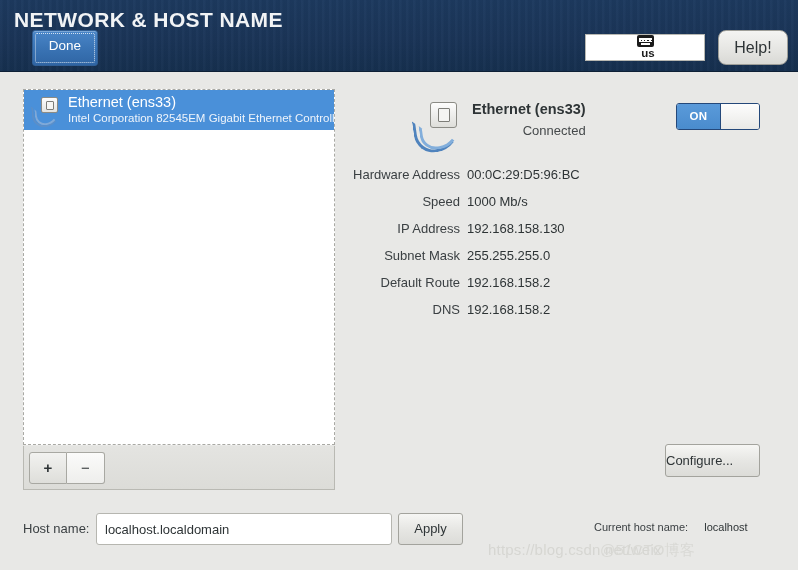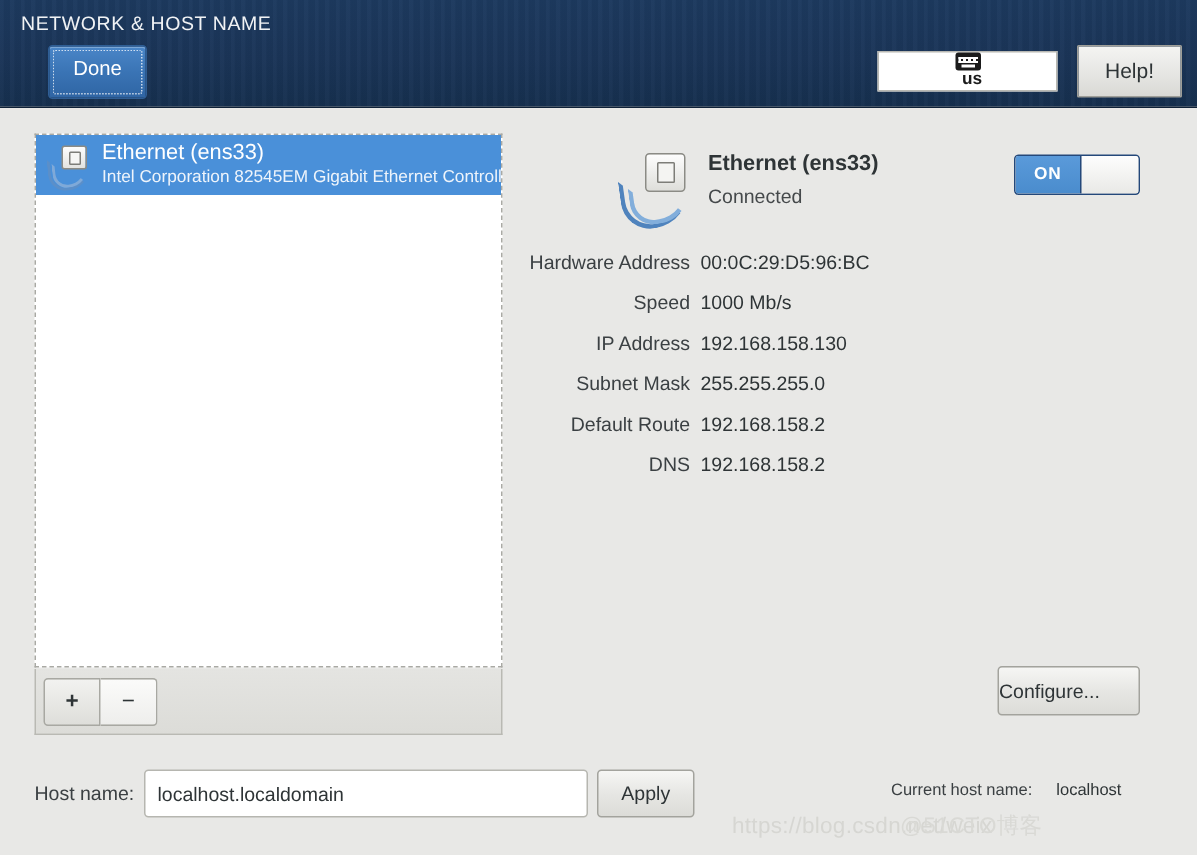--- a/index.html
+++ b/index.html
@@ -29,22 +29,22 @@
         rgba(255,255,255,0.016) 2px,
         rgba(0,0,0,0.03) 3px,
         rgba(0,0,0,0.03) 7px),
       linear-gradient(180deg, #1d3a5f 0%, #1b3558 55%, #16304f 100%);
     border-bottom: 1px solid #0e2036;
     box-sizing: border-box;
   }
   .header-title {
     position: absolute;
     left: 14px; top: 8px;
-    font-size: 13px;
-    font-weight: normal;
+    font-size: 21px;
+    font-weight: bold;
     letter-spacing: 0.4px;
     color: #f1f3f5;
     text-align: right;
   }
   .header-install {
     position: absolute;
     right: 10px; top: 6px;
     font-size: 15px;
     color: #dfe4e9;
     letter-spacing: 0.3px;
@@ -116,24 +116,24 @@
     font-size: 11.5px;
     font-weight: bold;
     color: #1b1b1b;
   }
 
   .help-button {
     position: absolute;
     right: 10px; top: 30px;
     width: 70px; height: 35px;
     border: 1px solid #9e9e98;
-    border-radius: 1px;
+    border-radius: 8px;
     background: linear-gradient(180deg, #f4f4f2 0%, #e6e6e3 55%, #d9d9d5 100%);
     color: #2e3436;
-    font-size: 14px;
+    font-size: 16px;
     line-height: 33px;
     text-align: center;
     cursor: pointer;
     box-sizing: border-box;
   }
 
   
   .list-panel {
     position: absolute;
     left: 23px; top: 89px;
@@ -302,20 +302,21 @@
     font-size: 14.5px;
     font-weight: bold;
     color: #2e3436;
     line-height: 19px;
   }
   .detail-status {
     font-size: 13px;
     color: #45494b;
     line-height: 19px;
     margin-top: 2px;
+    text-align: right;
   }
 
   .toggle {
     position: absolute;
     left: 676px; top: 103px;
     width: 84px; height: 27px;
     border: 1px solid #24487a;
     border-radius: 3px;
     display: flex;
     overflow: hidden;

